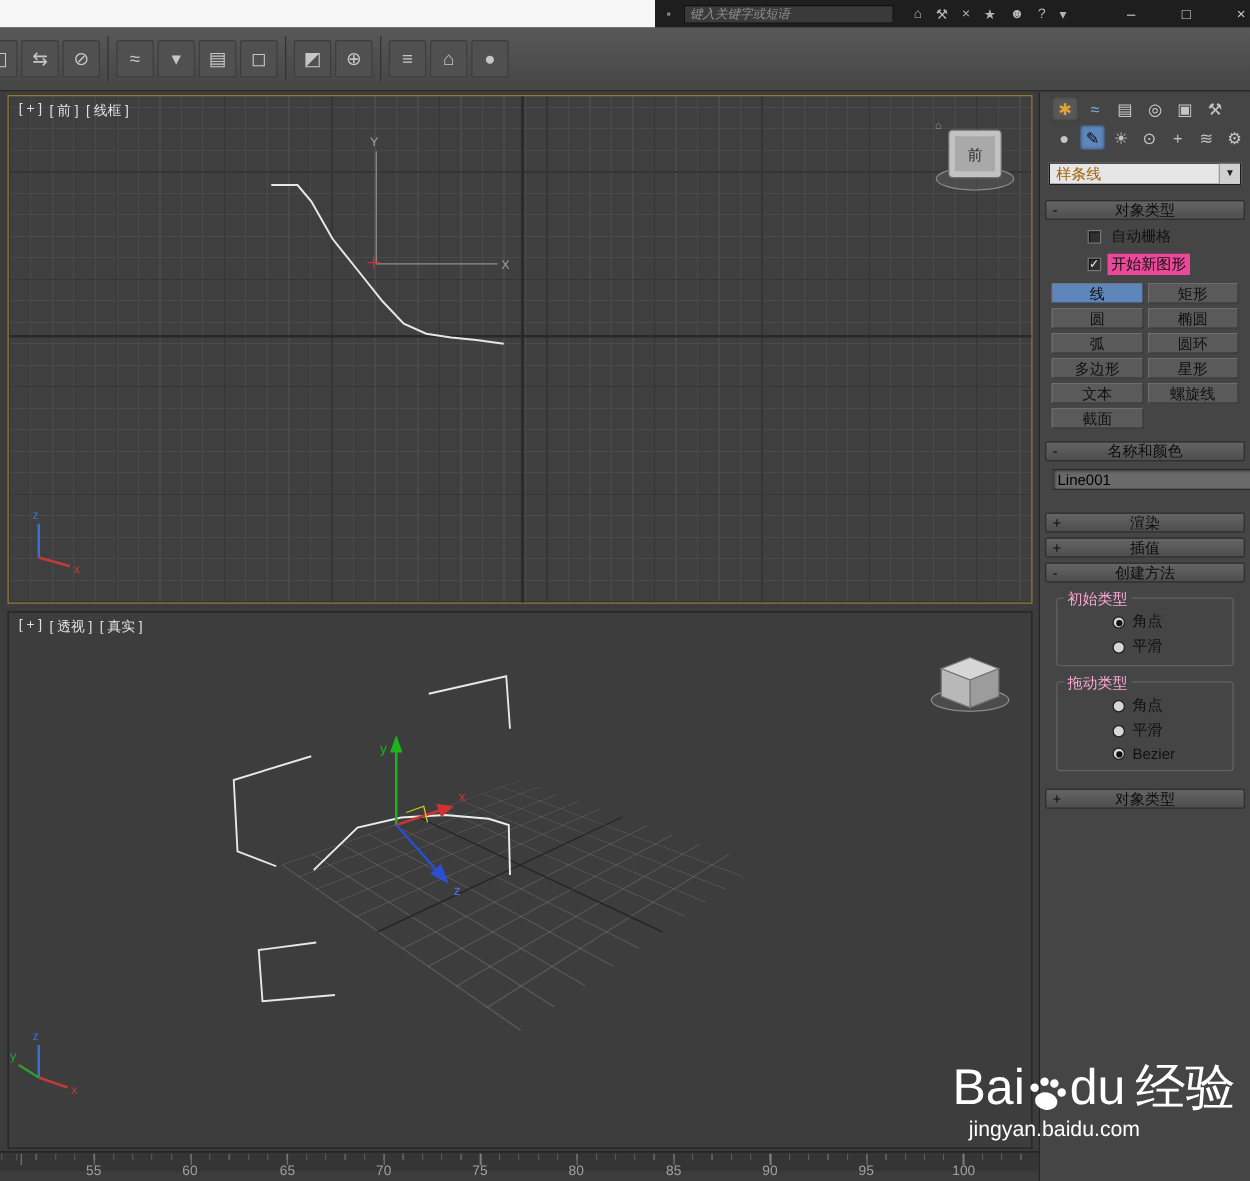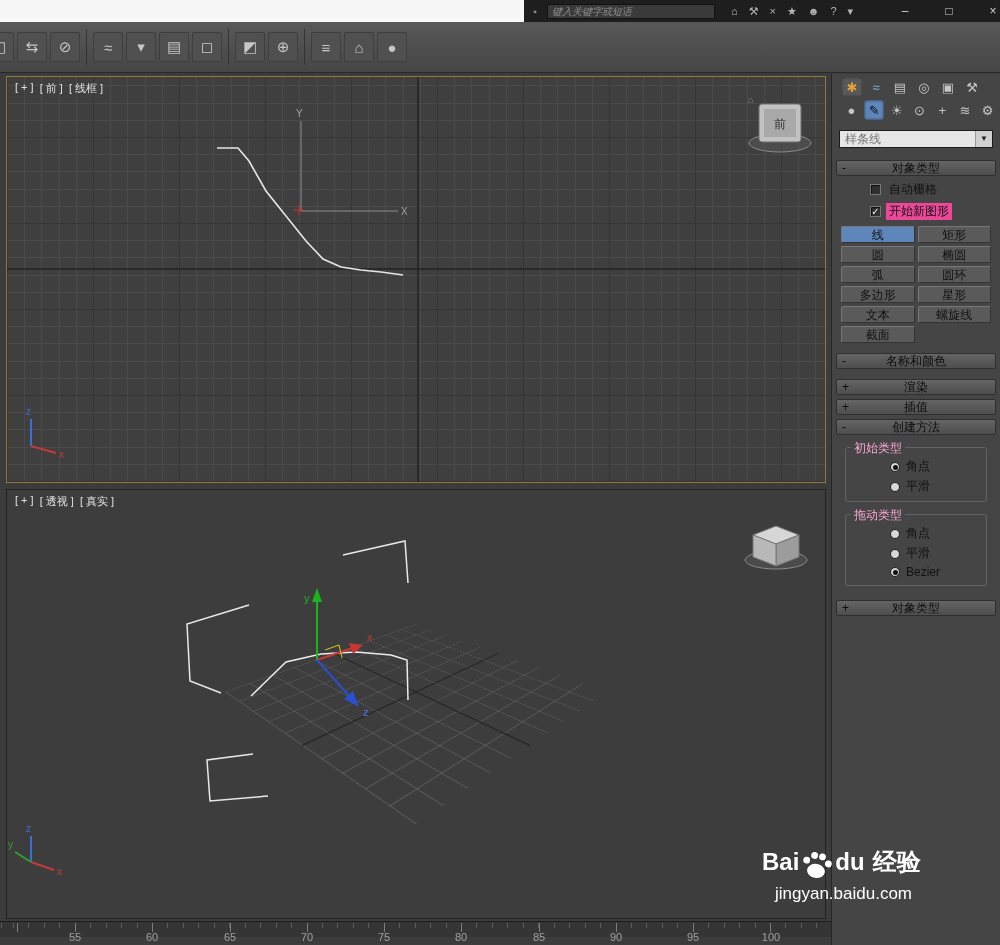--- a/index.html
+++ b/index.html
@@ -57,21 +57,21 @@
   .tabs,.cats{display:flex;gap:2px;padding:3px 2px 1px 9px;}
   .cats{padding-top:2px;}
   .ptab{width:22px;height:20px;display:flex;align-items:center;justify-content:center;
     color:#c5c5c5;font-size:13px;border-radius:2px;}
   .ptab.active{background:#585858;box-shadow:inset 0 0 3px #222;}
   .ptab.create{color:#e0a33a;}
   .ptab.modify{color:#7fb2e0;}
   .ptab.catsel{color:#0e0e0e;}
   .selectbox{margin:9px 7px 0;height:18px;background:#e6e6e6;border:1px solid #1c1c1c;
     display:flex;align-items:center;}
-  .selectbox .txt{flex:1;padding-left:5px;color:#737373;}
+  .selectbox .txt{flex:1;padding-left:5px;color:#a16207;}
   .selectbox .arrow{width:17px;height:16px;border-left:1px solid #999;background:#d0d0d0;
     text-align:center;font-size:8px;line-height:16px;color:#222;}
   .rollout{margin:0 4px;}
   .rhead{position:relative;height:16px;background:linear-gradient(#646464,#4e4e4e);
     border:1px solid #2f2f2f;border-radius:2px;text-align:center;line-height:14px;
     color:#0c0c0c;font-size:12px;}
   .rhead .sign{position:absolute;left:5px;top:0;}
   .chk-row{display:flex;align-items:center;gap:5px;margin:5px 0 0 34px;}
   .chk{width:11px;height:11px;background:#303030;border:1px solid #777;
     box-shadow:inset 1px 1px 1px #111;font-size:10px;line-height:10px;color:#eee;text-align:center;}
@@ -98,21 +98,21 @@
   .ticks-minor{position:absolute;left:0;top:1px;width:100%;height:5px;
     background:repeating-linear-gradient(90deg,#5c5c5c 0 1px,transparent 1px 15.45px);
     background-position:13px 0;}
   .ticks-major{position:absolute;left:0;top:1px;width:100%;height:9px;
     background:repeating-linear-gradient(90deg,#7d7d7d 0 1px,transparent 1px 77.27px);
     background-position:75px 0;}
   .tlabel{position:absolute;top:9px;transform:translateX(-50%);font-size:11px;color:#a0a0a0;}
 
   
   .watermark{position:absolute;left:762px;top:850px;z-index:9;color:#fff;}
-  .wm-row{display:flex;align-items:flex-start;font-weight:bold;font-size:24px;line-height:1;}
+  .wm-row{display:flex;align-items:flex-end;font-weight:normal;font-size:40px;line-height:1;}
   .wm-paw{margin:0 2px;transform:rotate(10deg);}
   .wm-suffix{margin-left:8px;}
   .wm-url{font-size:17px;margin-top:4px;color:#fff;margin-left:13px;}
 </style>
 </head>
 <body>
 
 <div class="titlebar">
   <div class="tb-white"></div>
   <span class="tb-appicon">▪</span>
@@ -287,20 +287,24 @@
       <span class="sbtn">截面</span>
       <span class="sbtn ghost"></span>
     </div>
   </div>
 
   <div class="rollout" style="margin-top:6px;">
     <div class="rhead">
       <span class="sign">-</span>
       <span>名称和颜色</span>
     </div>
+    <div class="name-row">
+      <input class="name-input" value="Line001" style="">
+
+    </div>
   </div>
 
   <div class="rollout" style="margin-top:10px;">
     <div class="rhead">
       <span class="sign">+</span>
       <span>渲染</span>
     </div>
   </div>
   <div class="rollout" style="margin-top:4px;">
     <div class="rhead">

